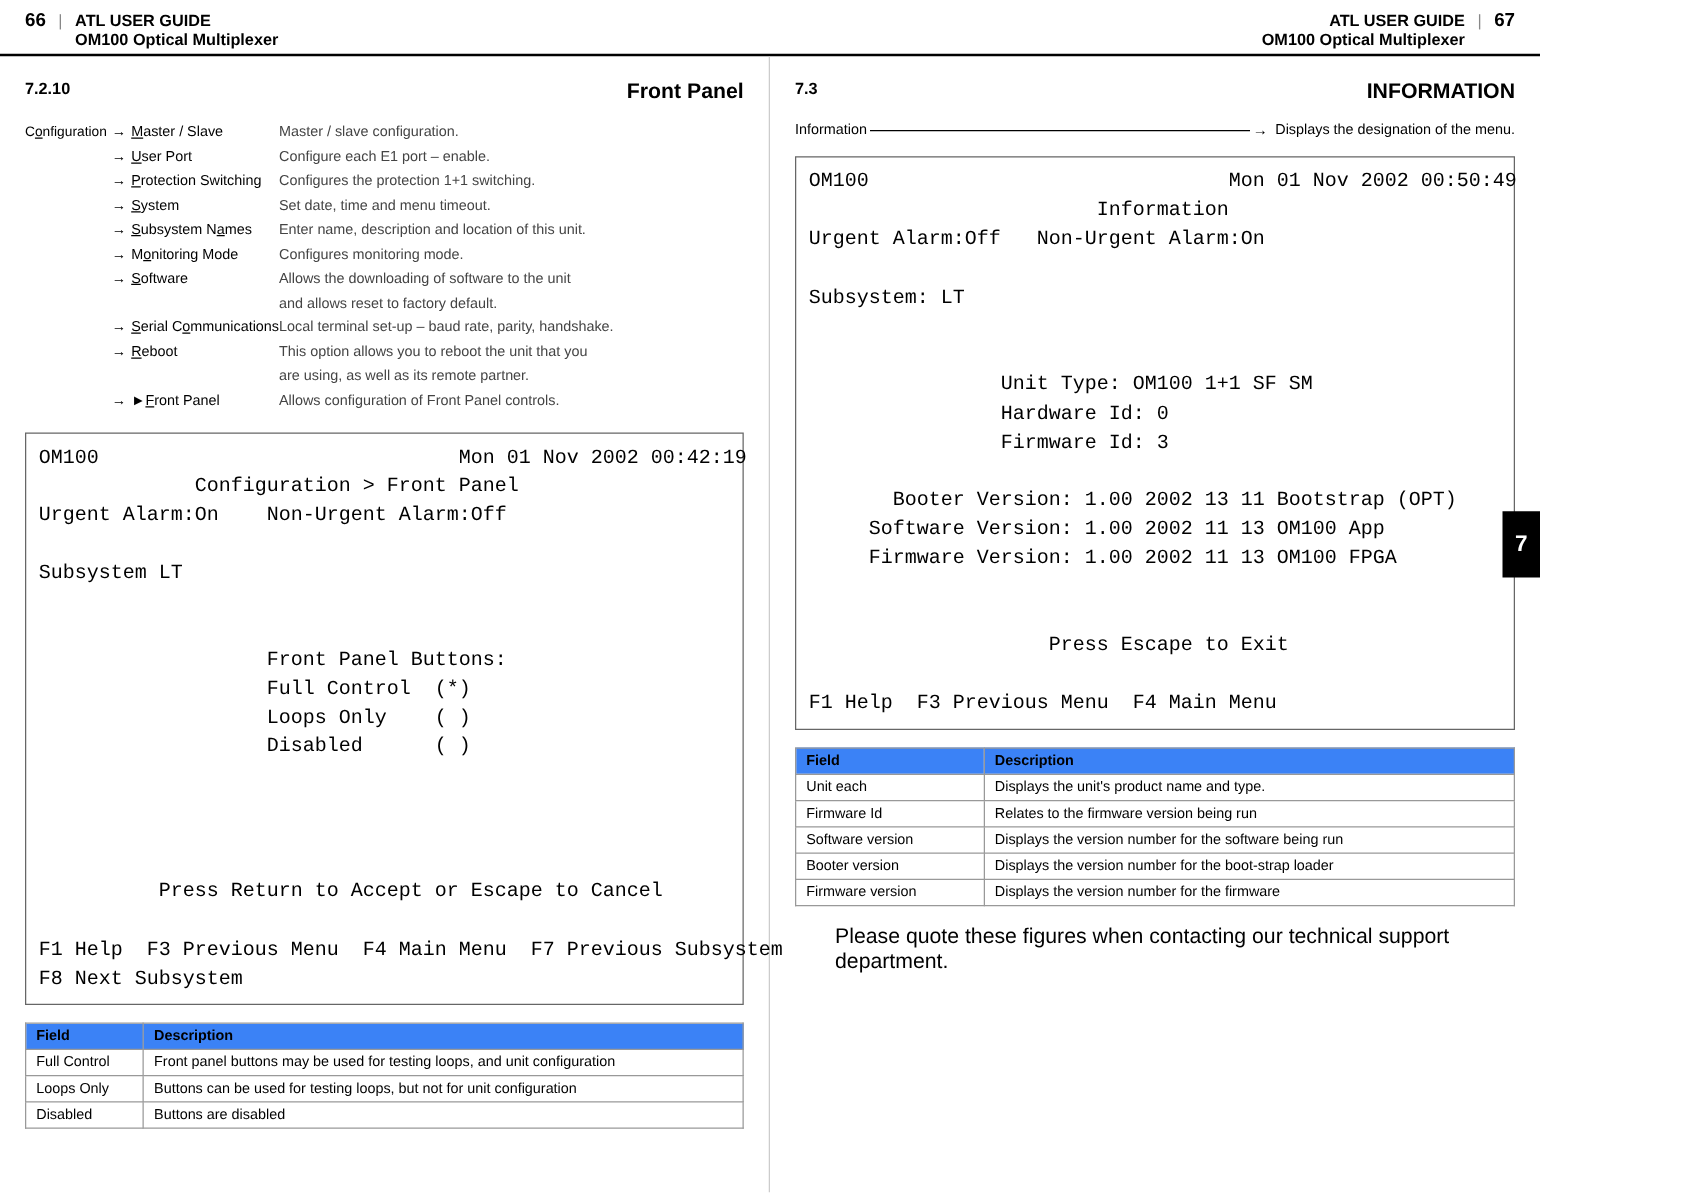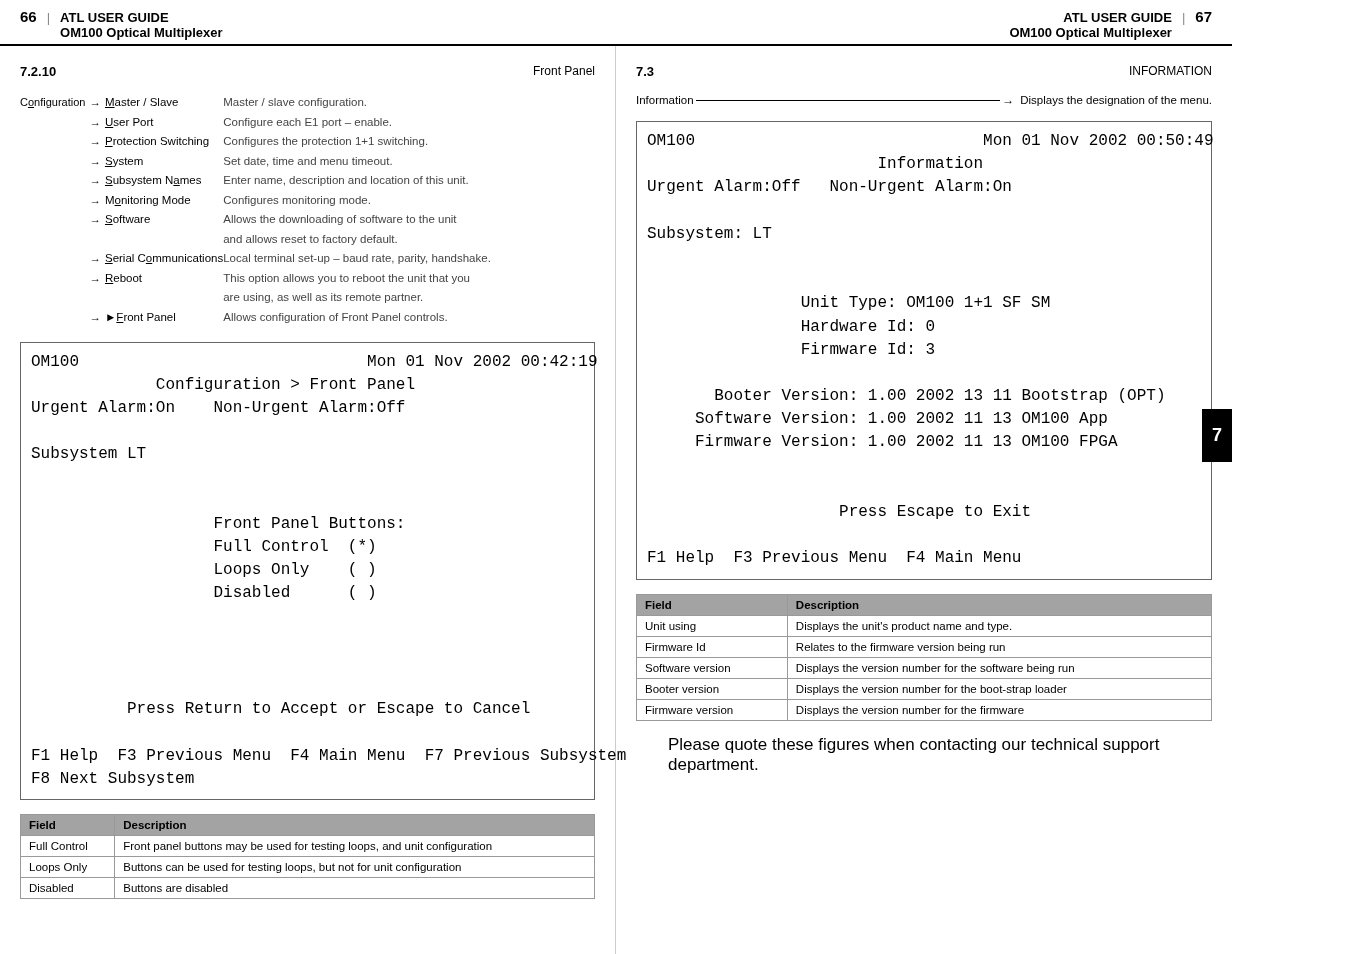--- a/index.html
+++ b/index.html
@@ -67,22 +67,22 @@
       gap: 20px;
       margin-bottom: 14px;
       justify-content: space-between;
     }
     .section-num {
       font-weight: bold;
       font-size: 13px;
       min-width: 40px;
     }
     .section-title {
-      font-weight: normal;
-      font-size: 12px;
+      font-weight: bold;
+      font-size: 17px;
       padding-left: 34px;
     }
     
     .nav-tree {
       margin-bottom: 14px;
       font-size: 11.5px;
       line-height: 1.7;
     }
     .nav-tree table {
       border-collapse: collapse;
@@ -118,21 +118,21 @@
       white-space: pre;
     }
     
     .data-table {
       width: 100%;
       border-collapse: collapse;
       font-size: 11.5px;
       margin-top: 10px;
     }
     .data-table th {
-      background: #a3a3a3;
+      background: #3b82f6;
       border: 1px solid #999;
       padding: 4px 8px;
       text-align: left;
       font-weight: bold;
     }
     .data-table td {
       border: 1px solid #999;
       padding: 4px 8px;
       vertical-align: top;
     }
@@ -327,21 +327,21 @@
 
       <table class="data-table">
         <thead>
           <tr>
             <th>Field</th>
             <th>Description</th>
           </tr>
         </thead>
         <tbody id="right-table-body">
         <tr>
-              <td>Unit using</td>
+              <td>Unit each</td>
               <td>Displays the unit's product name and type.</td>
             </tr>
             <tr>
               <td>Firmware Id</td>
               <td>Relates to the firmware version being run</td>
             </tr>
             <tr>
               <td>Software version</td>
               <td>Displays the version number for the software being run</td>
             </tr>

